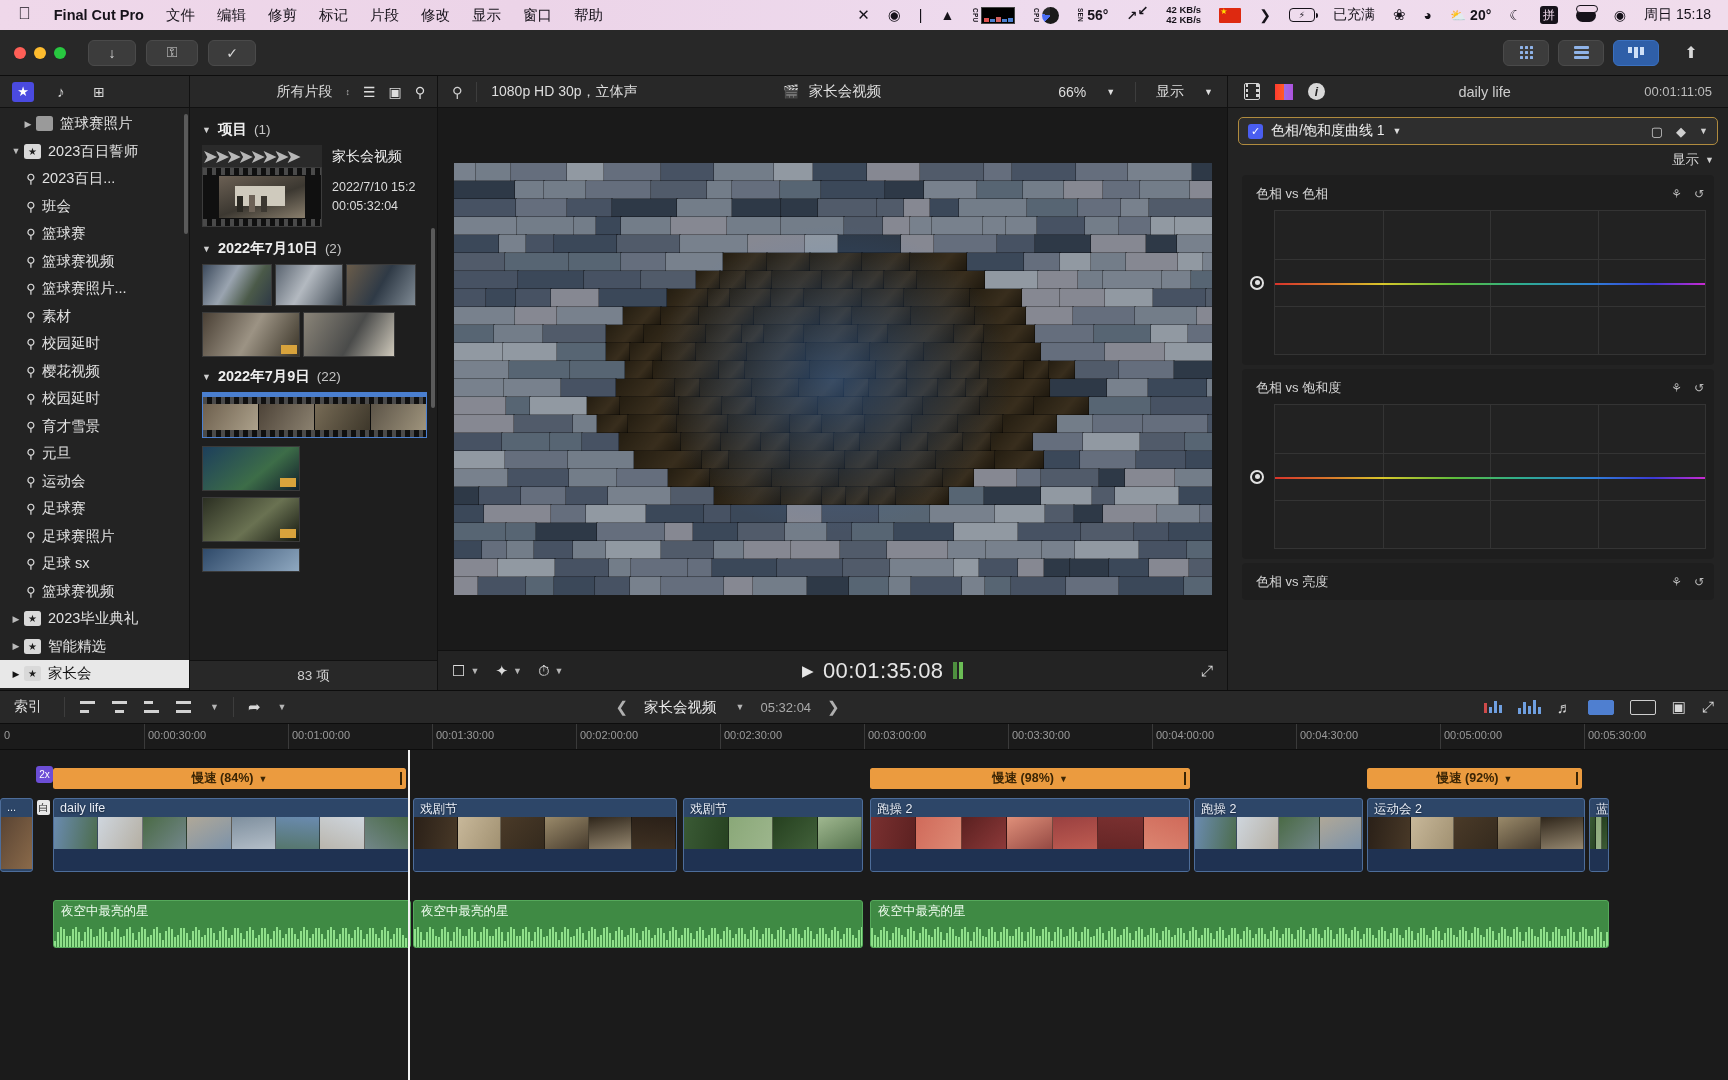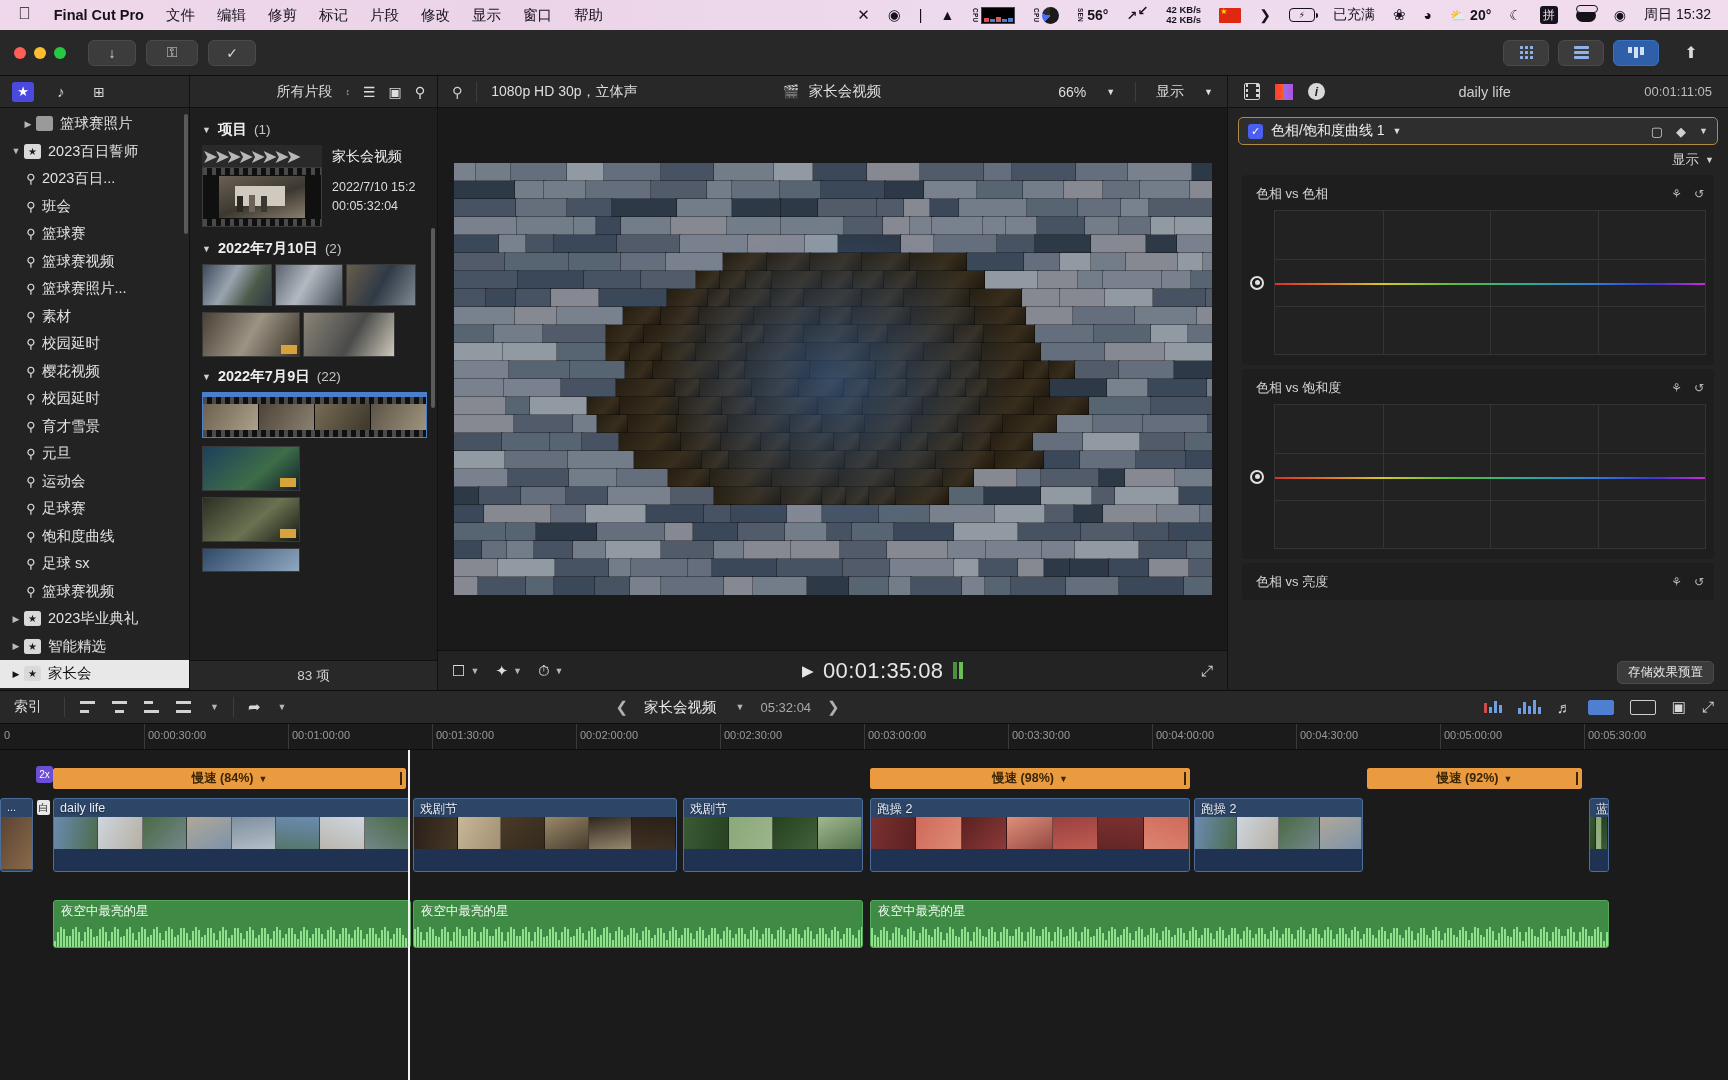--- a/index.html
+++ b/index.html
@@ -240,21 +240,21 @@
       <span style="font-size:14px;font-weight:600;">20°</span>
     </span>
     <span class="it" style="font-size:14px;">☾</span>
     <span class="it">
         <span class="imeico">拼</span>
       </span>
     <span class="it">
         <span class="ctrlico"></span>
       </span>
     <span class="it" style="font-size:14px;">◉</span>
-    <span class="it clocktxt">周日 15:32</span>
+    <span class="it clocktxt">周日 15:18</span>
   </div>
 </div>
 
 <div id="fcptoolbar">
   <div class="traffic">
     <span class="tl r"></span>
     <span class="tl y"></span>
     <span class="tl g"></span>
   </div>
   <div class="tbtn">↓</div>
@@ -359,21 +359,21 @@
         <div class="sb-row child">
           <span class="keyw">⚲</span>
           <span>运动会</span>
         </div>
         <div class="sb-row child">
           <span class="keyw">⚲</span>
           <span>足球赛</span>
         </div>
         <div class="sb-row child">
           <span class="keyw">⚲</span>
-          <span>饱和度曲线</span>
+          <span>足球赛照片</span>
         </div>
         <div class="sb-row child">
           <span class="keyw">⚲</span>
           <span>足球 sx</span>
         </div>
         <div class="sb-row child">
           <span class="keyw">⚲</span>
           <span>篮球赛视频</span>
         </div>
         <div class="sb-row">
@@ -1017,23 +1017,20 @@
     <div class="curvebox" style="padding-bottom:2px;">
       <div class="cv-title">
         <span>色相 vs 亮度</span>
         <span class="tools">
           <span>⚘</span>
           <span>↺</span>
         </span>
       </div>
     </div>
 
-    <div class="in-foot">
-      <span class="savebtn">存储效果预置</span>
-    </div>
   </div>
 </div>
 
 <div id="tlbar">
   <span class="tlb-ix">索引</span>
   <span class="tlsep"></span>
   <span class="tlico">
       <i class="b1"></i>
       <i class="b2" style="width:9px;"></i>
     </span>
@@ -1178,20 +1175,31 @@
       </div>
       <div class="wav"></div>
     </div>
     <div class="vclip" style="left: 1194px; width: 169px; top: 48px; height: 74px;">
       <span class="cn">跑操 2</span>
       <div class="strip">
         <div style="position:absolute;left:0%;top:0;width:25.000%;height:100%;background:linear-gradient(100deg,#6a8bb0,#4a6a45);border-right:1px solid rgba(0,0,0,.45);"></div>
         <div style="position:absolute;left:25%;top:0;width:25.000%;height:100%;background:linear-gradient(117deg,#cfd6de,#b0a898);border-right:1px solid rgba(0,0,0,.45);"></div>
         <div style="position:absolute;left:50%;top:0;width:25.000%;height:100%;background:linear-gradient(134deg,#4a6a45,#7e8f9e);border-right:1px solid rgba(0,0,0,.45);"></div>
         <div style="position:absolute;left:75%;top:0;width:25.000%;height:100%;background:linear-gradient(151deg,#b0a898,#6a8bb0);border-right:1px solid rgba(0,0,0,.45);"></div>
+      </div>
+      <div class="wav"></div>
+    </div>
+    <div class="vclip" style="left: 1367px; width: 218px; top: 48px; height: 74px;">
+      <span class="cn">运动会 2</span>
+      <div class="strip">
+        <div style="position:absolute;left:0%;top:0;width:20.000%;height:100%;background:linear-gradient(100deg,#2a2018,#4a3a28);border-right:1px solid rgba(0,0,0,.45);"></div>
+        <div style="position:absolute;left:20%;top:0;width:20.000%;height:100%;background:linear-gradient(117deg,#c8b89a,#9a8a6a);border-right:1px solid rgba(0,0,0,.45);"></div>
+        <div style="position:absolute;left:40%;top:0;width:20.000%;height:100%;background:linear-gradient(134deg,#4a3a28,#2f261b);border-right:1px solid rgba(0,0,0,.45);"></div>
+        <div style="position:absolute;left:60%;top:0;width:20.000%;height:100%;background:linear-gradient(151deg,#9a8a6a,#2a2018);border-right:1px solid rgba(0,0,0,.45);"></div>
+        <div style="position:absolute;left:80%;top:0;width:20.000%;height:100%;background:linear-gradient(168deg,#2f261b,#c8b89a);border-right:1px solid rgba(0,0,0,.45);"></div>
       </div>
       <div class="wav"></div>
     </div>
     <div class="vclip" style="left: 1589px; width: 20px; top: 48px; height: 74px;">
       <span class="cn">蓝</span>
       <div class="strip">
         <div style="position:absolute;left:0%;top:0;width:33.333%;height:100%;background:linear-gradient(100deg,#3a5a35,#25401f);border-right:1px solid rgba(0,0,0,.45);"></div>
         <div style="position:absolute;left:33.333%;top:0;width:33.333%;height:100%;background:linear-gradient(117deg,#8aa878,#a0b890);border-right:1px solid rgba(0,0,0,.45);"></div>
         <div style="position:absolute;left:66.666%;top:0;width:33.333%;height:100%;background:linear-gradient(134deg,#25401f,#4a6a42);border-right:1px solid rgba(0,0,0,.45);"></div>
       </div>

